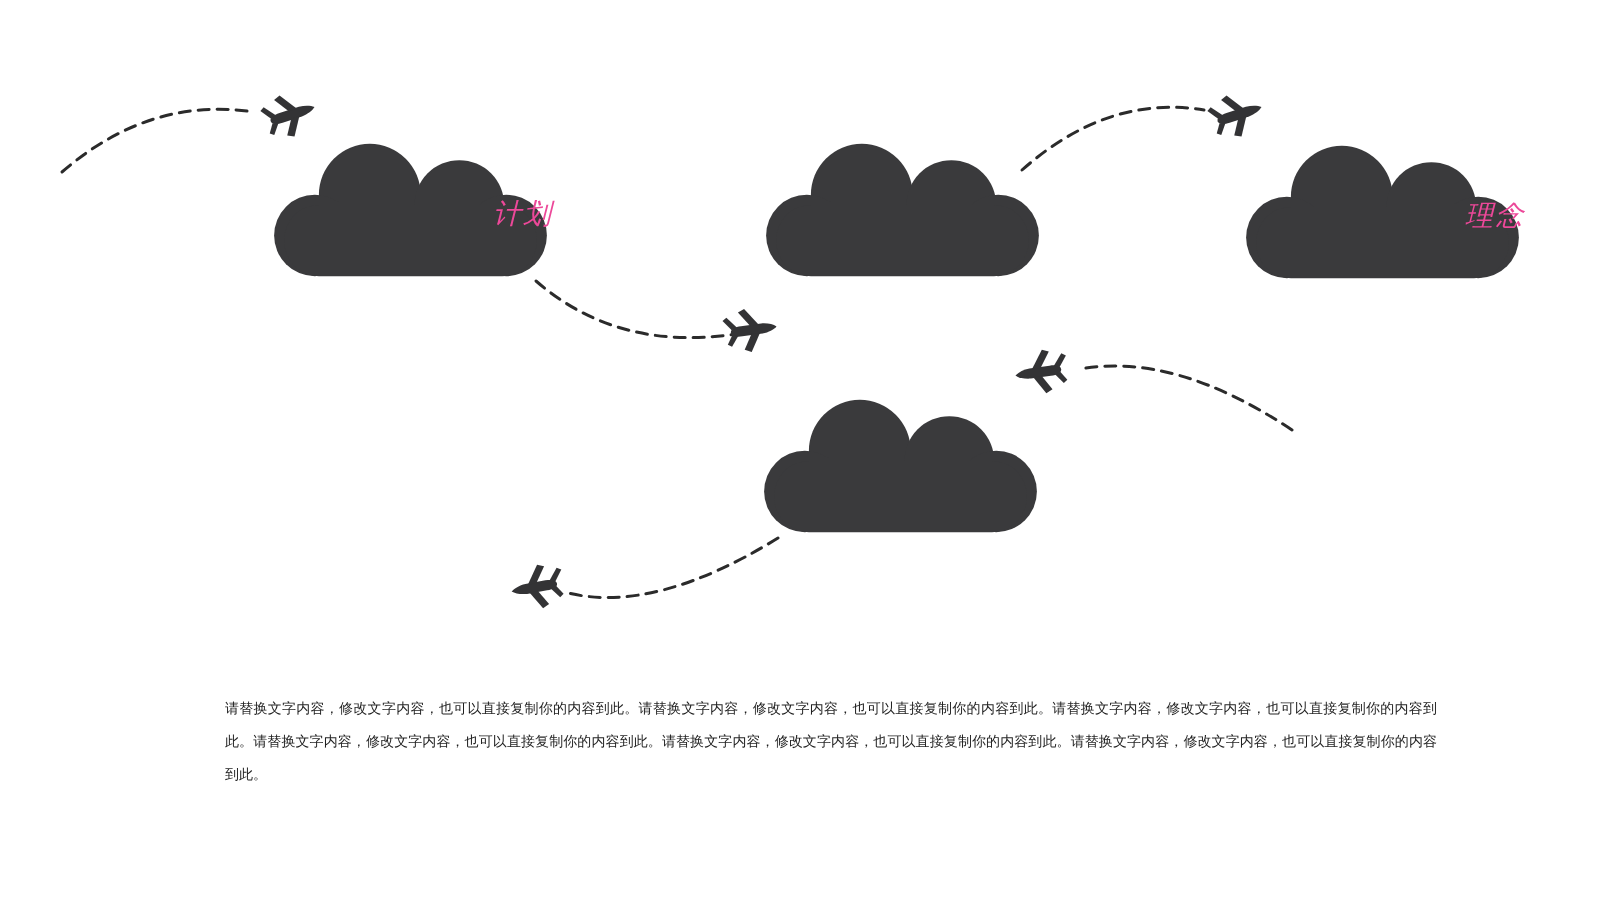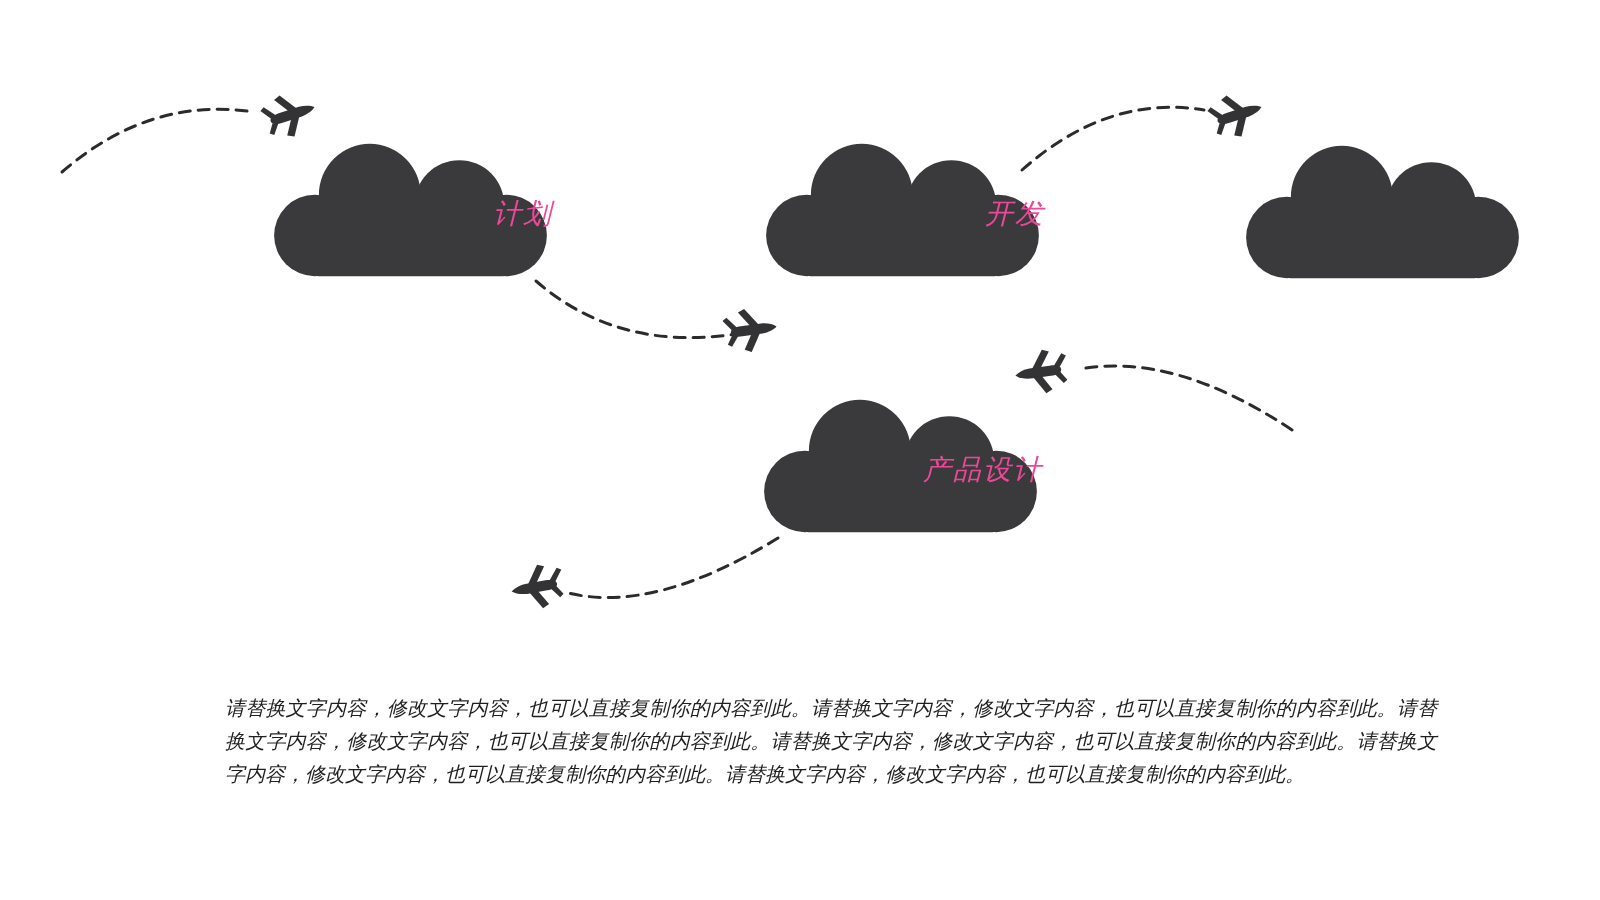--- a/index.html
+++ b/index.html
@@ -36,25 +36,24 @@
   .c1{left:268px;top:140px;}
   .c2{left:760px;top:140px;}
   .c3{left:1240px;top:142px;}
   .c4{left:268px;top:396px;}
   .c5{left:758px;top:396px;}
   .c6{left:1240px;top:386px;}
   .body-text{
     position:absolute;
     left:225px;top:692px;
     width:1212px;
-    font-size:20px;
+    font-size:14px;
     line-height:33px;
     color:#1f1f1f;
     text-align:justify;
-    font-style:italic;
   }
 </style>
 </head>
 <body>
 
 <div class="stage">
 
   <svg class="trails" viewBox="0 0 1600 900" xmlns="http://www.w3.org/2000/svg">
     <g fill="none" stroke="#2b2b2b" stroke-width="3" stroke-dasharray="11 8" stroke-linecap="round">
       <path d="M 62 172 Q 150 96 254 112"></path>
@@ -113,29 +112,28 @@
   <div class="cloud c1">
     <svg>
         <use href="#cloudshape"></use>
       </svg>
     <div class="label">计划</div>
   </div>
   <div class="cloud c2">
     <svg>
         <use href="#cloudshape"></use>
       </svg>
-    <div class="label">开发</div>
   </div>
   <div class="cloud c3">
     <svg>
         <use href="#cloudshape"></use>
       </svg>
+    <div class="label">理念</div>
   </div>
   <div class="cloud c5">
     <svg>
         <use href="#cloudshape"></use>
       </svg>
-    <div class="label">产品设计</div>
   </div>
 
   <div class="body-text">请替换文字内容，修改文字内容，也可以直接复制你的内容到此。请替换文字内容，修改文字内容，也可以直接复制你的内容到此。请替换文字内容，修改文字内容，也可以直接复制你的内容到此。请替换文字内容，修改文字内容，也可以直接复制你的内容到此。请替换文字内容，修改文字内容，也可以直接复制你的内容到此。请替换文字内容，修改文字内容，也可以直接复制你的内容到此。</div>
 
 </div>
 
 </body></html>

